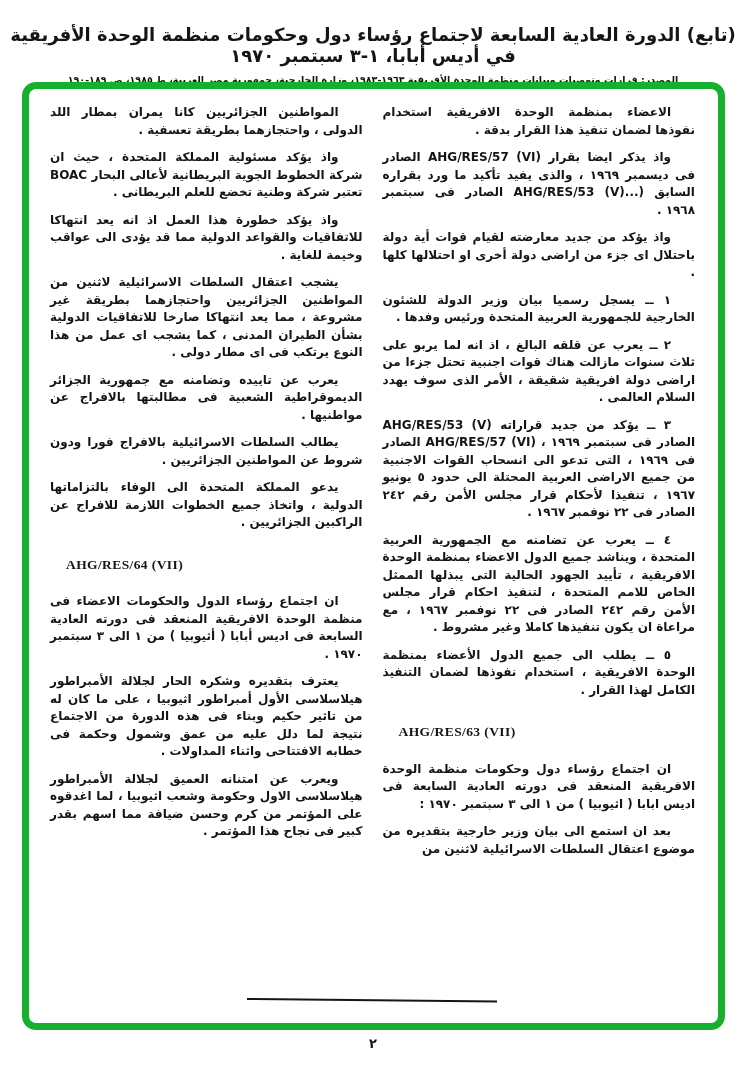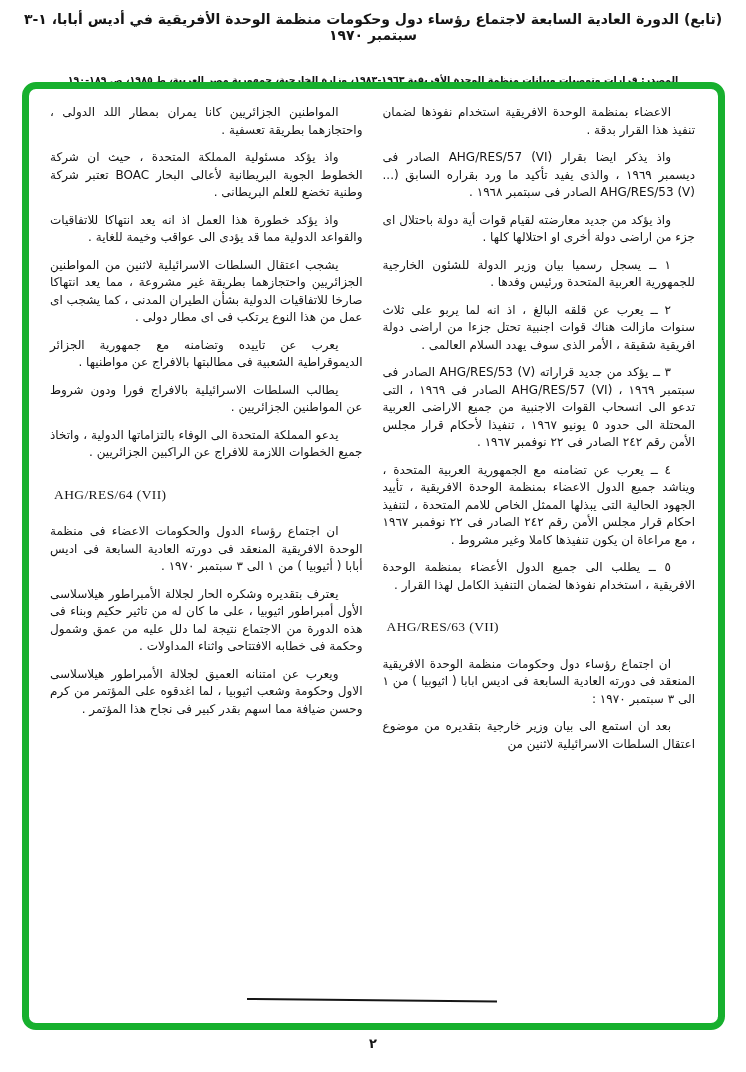--- a/index.html
+++ b/index.html
@@ -5,23 +5,23 @@
   html,body{margin:0;padding:0;}
   body{
     width:746px;height:1072px;
     background:#ffffff;
     position:relative;
     overflow:hidden;
     font-family:"DejaVu Sans",sans-serif;
     color:#151515;
   }
   .header-title{
-    position:absolute;top:11px;left:10px;right:10px;
+    position:absolute;top:24px;left:10px;right:10px;
     direction:rtl;text-align:center;
-    font-size:14px;font-weight:bold;
+    font-size:18px;font-weight:bold;
     letter-spacing:0;
   }
   .header-source{
     position:absolute;top:50px;left:10px;right:10px;
     direction:rtl;text-align:center;
     font-size:9.5px;font-weight:bold;margin-top:24px;
   }
   .frame{
     position:absolute;left:22px;top:82px;
     width:703px;height:948px;
@@ -39,32 +39,32 @@
     display:flex;
     gap:20px;
     overflow:hidden;
   }
   .col{flex:1 1 0;direction:rtl;}
   .block{
     direction:rtl;
     font-size:12px;
     line-height:17.5px;
     text-align:justify;
-    font-weight:normal;
+    font-weight:bold;
     margin:0 0 10px 0;
     text-indent:24px;
   }
   .block.ref{
     direction:ltr;
     text-align:left;
     text-indent:0;
     font-family:"Liberation Serif","DejaVu Serif",serif;
     font-size:13.5px;
     letter-spacing:.4px;
-    margin:24px 0 20px 4px;
+    margin:24px 0 20px 16px;
   }
   .block.heading{
     text-align:center;
     text-indent:0;
     font-size:12.8px;
     line-height:21px;
     margin:2px 6px 14px 6px;
   }
   .end-divider{
     position:absolute;left:247px;top:998px;

